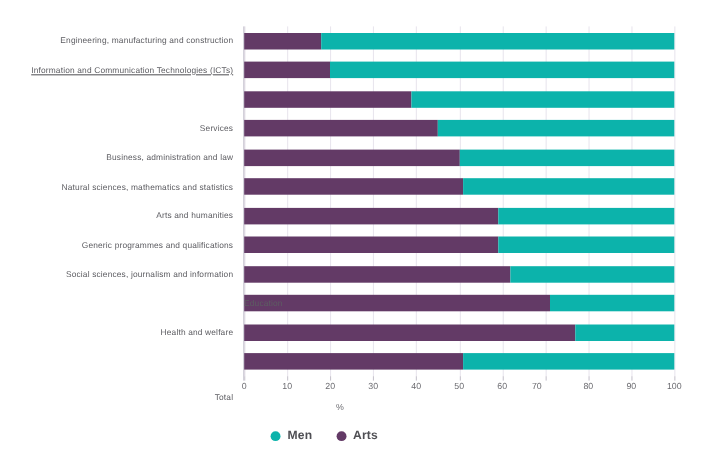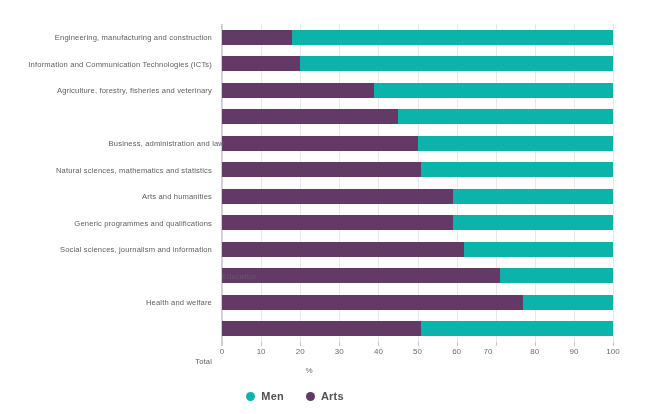--- a/index.html
+++ b/index.html
@@ -225,23 +225,23 @@
         </div>
         <div class="bar-row" style="top: 297.25px;">
           <div class="seg seg-women" title="Women: 51%" style="width: 199.41px; background: rgb(99, 58, 102);"></div>
           <div class="seg seg-men" title="Men: 49%" style="width: 191.59px; background: rgb(12, 179, 171);"></div>
         </div>
       </div>
   </div>
 
   <div class="cat-labels" id="cat-labels">
       <div class="cat-label" style="top: 13.25px;">Engineering, manufacturing and construction</div>
-      <div class="cat-label" style="top: 39.75px;">Information and Communication Technologies (ICTs)</div>
-      <div class="cat-label" style="top: 66.25px;">Agriculture, forestry, fisheries and veterinary</div>
-      <div class="cat-label" style="top: 119.25px; margin-left: 12px;">Business, administration and law</div>
+      <div class="cat-label" style="top: 39.75px; text-decoration: underline;">Information and Communication Technologies (ICTs)</div>
+      <div class="cat-label" style="top: 92.75px;">Services</div>
+      <div class="cat-label" style="top: 119.25px;">Business, administration and law</div>
       <div class="cat-label" style="top: 145.75px;">Natural sciences, mathematics and statistics</div>
       <div class="cat-label" style="top: 172.25px;">Arts and humanities</div>
       <div class="cat-label" style="top: 198.75px;">Generic programmes and qualifications</div>
       <div class="cat-label" style="top: 225.25px;">Social sciences, journalism and information</div>
       <div class="cat-label" style="top: 251.75px; margin-left: 45px;">Education</div>
       <div class="cat-label" style="top: 278.25px;">Health and welfare</div>
       <div class="cat-label" style="top: 304.75px; margin-top: 32px;">Total</div>
     </div>
 
   <div id="ticks">

